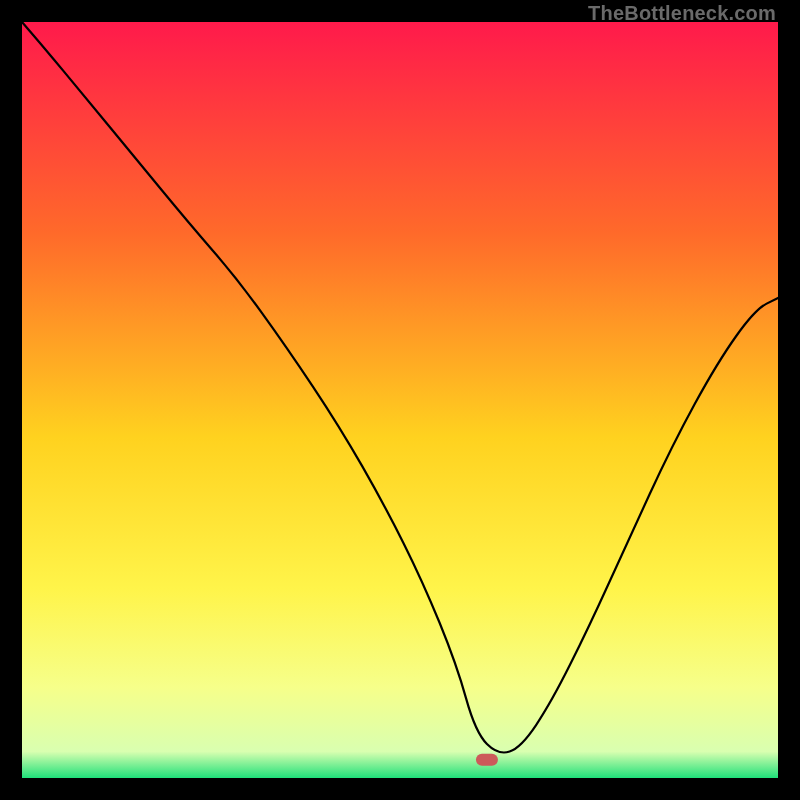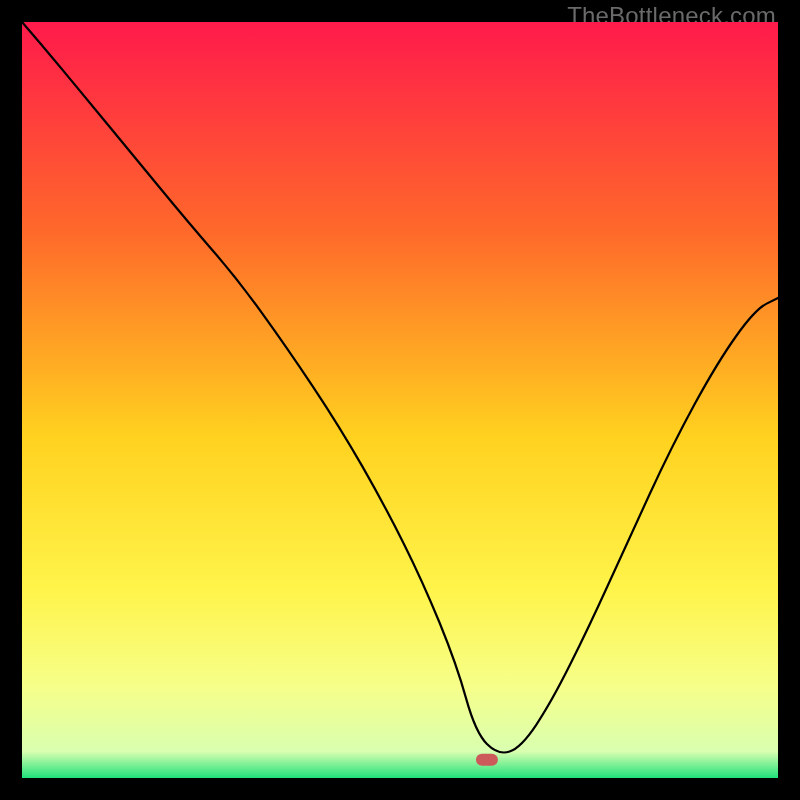--- a/index.html
+++ b/index.html
@@ -24,22 +24,22 @@
     left: 22px;
     top: 22px;
     width: 756px;
     height: 756px;
   }
   .watermark {
     position: absolute;
     top: 2px;
     right: 24px;
     color: #6a6a6a;
-    font-size: 24px;
-    font-weight: 400;
+    font-size: 20px;
+    font-weight: 700;
     letter-spacing: 0.2px;
   }
   svg { display: block; }
 </style>
 </head>
 <body>
 
 <div class="frame">
   <div class="watermark">TheBottleneck.com</div>
 

